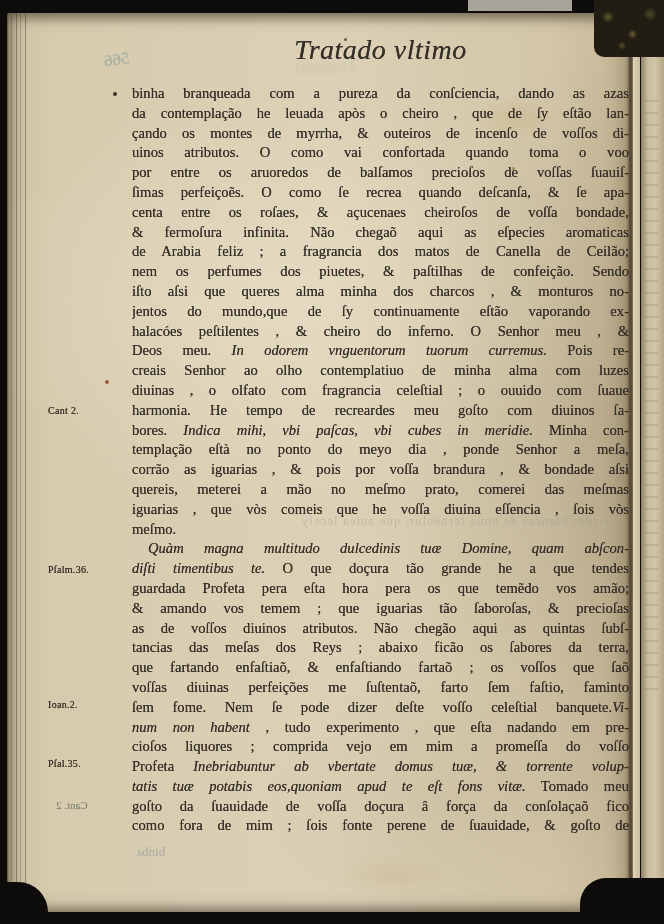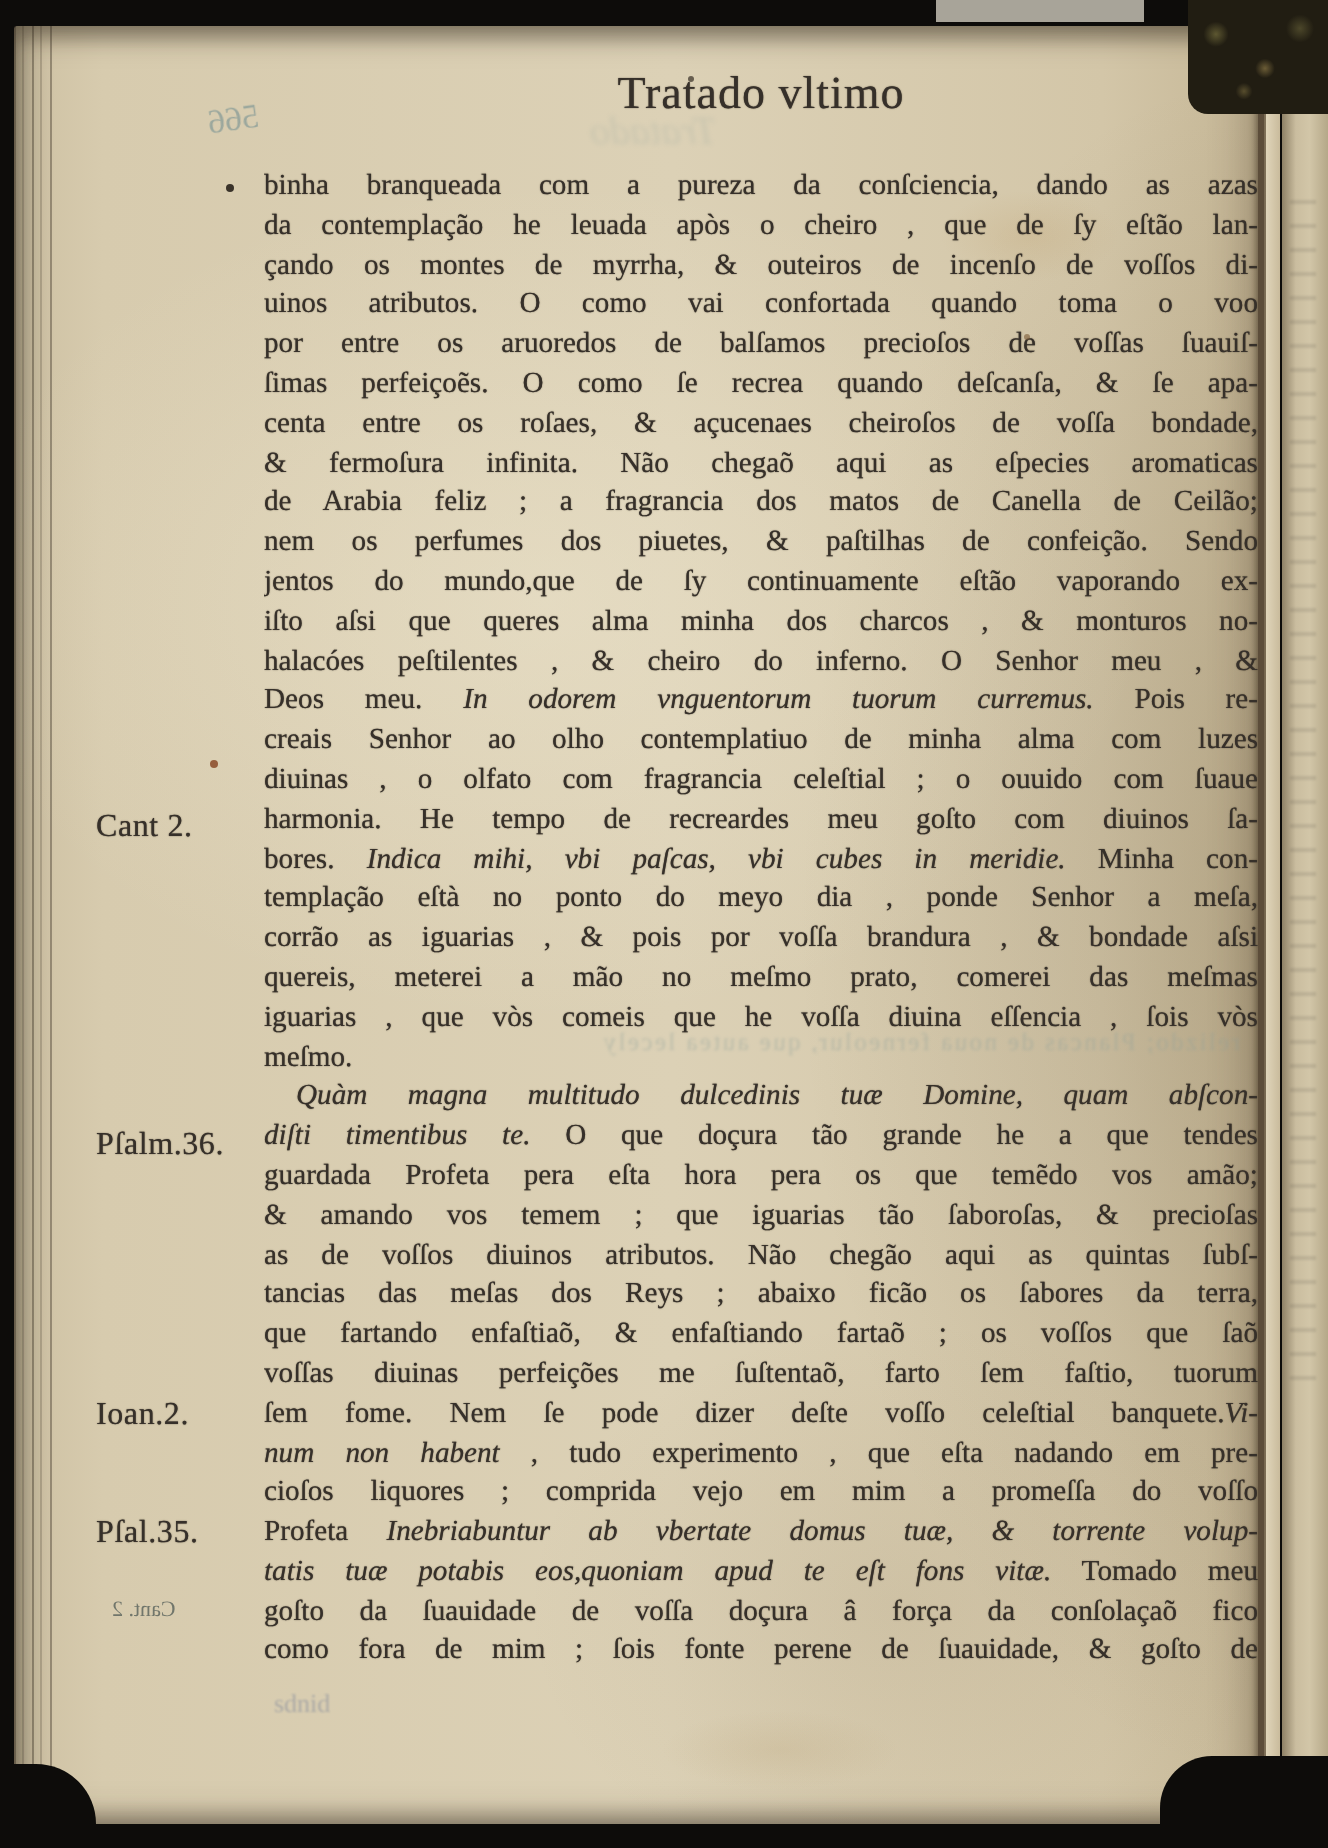--- a/index.html
+++ b/index.html
@@ -48,31 +48,31 @@
       radial-gradient(circle 6px at 40% 80%, #574d2d, transparent 70%),
       #211d12;
     border-bottom-left-radius:10px;}
   .corner-bl{position:absolute;left:0;bottom:0;width:48px;height:42px;background:#0d0c0a;border-top-right-radius:30px;}
   .corner-br{position:absolute;right:0;bottom:0;width:84px;height:46px;background:#0d0c0a;border-top-left-radius:26px;}
 
   
   .ink{color:#36302a;text-shadow:0 0 .6px rgba(46,38,27,.85);}
   #running-title{
     position:absolute;left:132px;top:34px;width:497px;
-    text-align:center;font-size:23px;letter-spacing:.5px;
+    text-align:center;font-style:italic;font-size:28px;letter-spacing:.5px;
   }
   #text-block{
     position:absolute;left:132px;top:84px;width:497px;height:754px;
     font-size:14.6px;line-height:19.8px;overflow:hidden;
   }
   .tl{height:19.8px;text-align:justify;text-align-last:justify;}
   .tl.nj{text-align:center;text-align-last:left;}
   .tl.ind{padding-left:16px;}
   .it{font-style:italic;}
-  .margin-note{position:absolute;left:48px;width:82px;font-size:16px;letter-spacing:.3px;}
+  .margin-note{position:absolute;left:48px;width:82px;font-size:10px;letter-spacing:.3px;}
   .mn0{top:405px;} .mn1{top:537px;margin-top:27px;} .mn2{top:699px;} .mn3{top:758px;}
   #catchword{position:absolute;left:132px;top:836px;width:487px;text-align:right;font-size:14.6px;}
 
   
   .bleed{position:absolute;color:#8d9f99;pointer-events:none;}
   #bleed-page-number{left:104px;top:50px;font-size:17px;opacity:.8;transform:scaleX(-1) rotate(8deg);filter:blur(.3px);}
   #bleed-header{left:295px;top:55px;font-size:20px;font-style:italic;opacity:.22;transform:scaleX(-1);filter:blur(1.4px);}
   #bleed-line{left:215px;top:514px;width:405px;font-size:12.5px;letter-spacing:1.2px;opacity:.40;transform:scaleX(-1);filter:blur(.7px);white-space:nowrap;}
   #bleed-margin{left:56px;top:799px;font-size:11px;color:#4f5a55;opacity:.75;transform:scaleX(-1);filter:blur(.3px);}
   #bleed-bottom{left:137px;top:844px;font-size:13px;color:#a3a3a3;opacity:.85;filter:blur(.4px);}
@@ -121,41 +121,41 @@
       <div class="tl"><span>binha branqueada com a pureza da conſciencia, dando as azas</span></div>
       <div class="tl"><span>da contemplação he leuada apòs o cheiro , que de ſy eſtão lan-</span></div>
       <div class="tl"><span>çando os montes de myrrha, &amp; outeiros de incenſo de voſſos di-</span></div>
       <div class="tl"><span>uinos atributos.  O como vai confortada quando toma o voo</span></div>
       <div class="tl"><span>por entre os aruoredos de balſamos precioſos de voſſas ſuauiſ-</span></div>
       <div class="tl"><span>ſimas perfeiçoẽs. O como ſe recrea quando deſcanſa, &amp; ſe apa-</span></div>
       <div class="tl"><span>centa entre os roſaes, &amp; açucenaes cheiroſos de voſſa bondade,</span></div>
       <div class="tl"><span>&amp; fermoſura infinita.  Não chegaõ aqui as eſpecies aromaticas</span></div>
       <div class="tl"><span>de Arabia feliz ; a fragrancia dos matos de Canella de Ceilão;</span></div>
       <div class="tl"><span>nem os perfumes dos piuetes, &amp; paſtilhas de confeição.  Sendo</span></div>
+      <div class="tl"><span>iſto aſsi que queres alma minha dos charcos , &amp; monturos no-</span></div>
       <div class="tl"><span>jentos do mundo,que de ſy continuamente eſtão vaporando ex-</span></div>
-      <div class="tl"><span>iſto aſsi que queres alma minha dos charcos , &amp; monturos no-</span></div>
       <div class="tl"><span>halacóes peſtilentes , &amp; cheiro do inferno.  O Senhor meu , &amp;</span></div>
       <div class="tl"><span>Deos meu. </span><span class="it">In odorem vnguentorum tuorum curremus.</span><span> Pois re-</span></div>
       <div class="tl"><span>creais Senhor ao olho contemplatiuo de minha alma com luzes</span></div>
       <div class="tl"><span>diuinas , o olfato com fragrancia celeſtial ; o ouuido com ſuaue</span></div>
       <div class="tl"><span>harmonia.  He tempo de recreardes meu goſto com diuinos ſa-</span></div>
       <div class="tl"><span>bores. </span><span class="it">Indica mihi, vbi paſcas, vbi cubes in meridie.</span><span> Minha con-</span></div>
       <div class="tl"><span>templação eſtà no ponto do meyo dia , ponde Senhor a meſa,</span></div>
       <div class="tl"><span>corrão as iguarias , &amp; pois por voſſa brandura , &amp; bondade aſsi</span></div>
       <div class="tl"><span>quereis, meterei a mão no meſmo prato, comerei das meſmas</span></div>
       <div class="tl"><span>iguarias , que vòs comeis que he voſſa diuina eſſencia , ſois vòs</span></div>
       <div class="tl nj"><span>meſmo.</span></div>
       <div class="tl ind"><span class="it">Quàm magna multitudo dulcedinis tuæ Domine, quam abſcon-</span></div>
       <div class="tl"><span class="it">diſti timentibus te.</span><span> O que doçura tão grande he a que tendes</span></div>
       <div class="tl"><span>guardada Profeta pera eſta hora pera os que temẽdo vos amão;</span></div>
       <div class="tl"><span>&amp; amando vos temem ; que iguarias tão ſaboroſas, &amp; precioſas</span></div>
       <div class="tl"><span>as de voſſos diuinos atributos. Não chegão aqui as quintas ſubſ-</span></div>
       <div class="tl"><span>tancias das meſas dos Reys ; abaixo ficão os ſabores da terra,</span></div>
       <div class="tl"><span>que fartando enfaſtiaõ, &amp; enfaſtiando fartaõ ; os voſſos que ſaõ</span></div>
-      <div class="tl"><span>voſſas diuinas perfeições me ſuſtentaõ, farto ſem faſtio, tuorum</span></div>
+      <div class="tl"><span>voſſas diuinas perfeições me ſuſtentaõ, farto ſem faſtio, faminto</span></div>
       <div class="tl"><span>ſem fome. Nem ſe pode dizer deſte voſſo celeſtial banquete.</span><span class="it">Vi-</span></div>
       <div class="tl"><span class="it">num non habent</span><span> , tudo experimento , que eſta nadando em pre-</span></div>
       <div class="tl"><span>cioſos liquores ; comprida vejo em mim a promeſſa do voſſo</span></div>
       <div class="tl"><span>Profeta </span><span class="it">Inebriabuntur ab vbertate domus tuæ, &amp; torrente volup-</span></div>
       <div class="tl"><span class="it">tatis tuæ potabis eos,quoniam apud te eſt fons vitæ.</span><span> Tomado meu</span></div>
       <div class="tl"><span>goſto da ſuauidade de voſſa doçura â força da conſolaçaõ fico</span></div>
       <div class="tl"><span>como fora de mim ; ſois fonte perene de ſuauidade, &amp; goſto de</span></div>
     </div>
 
 

